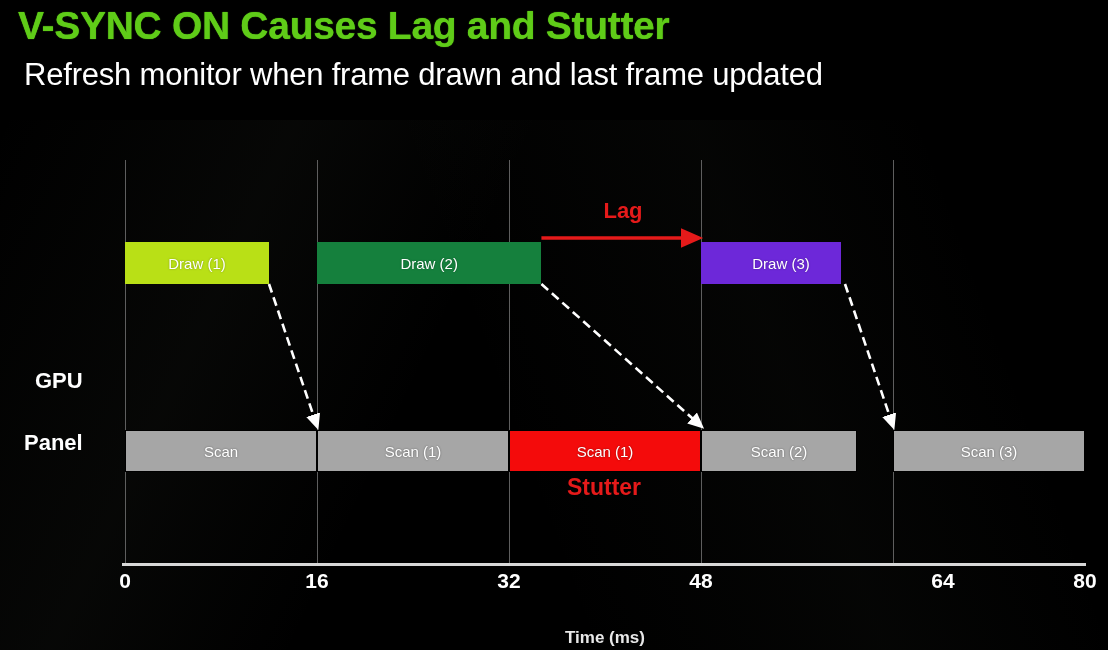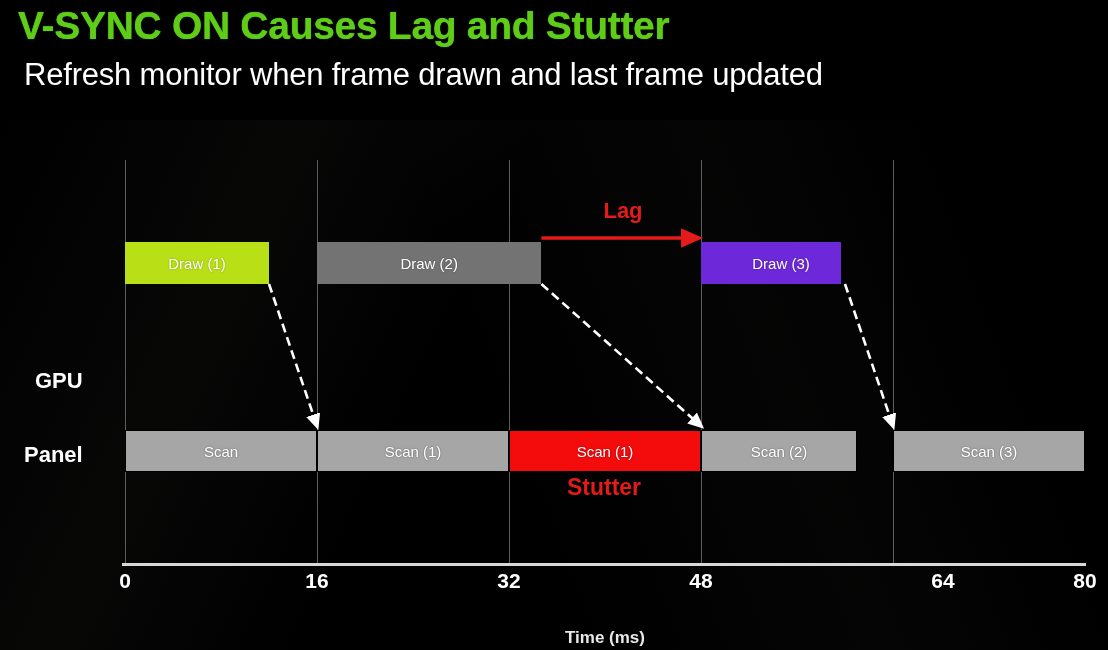--- a/index.html
+++ b/index.html
@@ -76,21 +76,21 @@
     white-space: nowrap;
   }
 
   .row-label {
     position: absolute;
     font-size: 22px; font-weight: bold;
     color: #ffffff;
     white-space: nowrap;
   }
   .row-label.gpu   { left: 35px; top: 248px; }
-  .row-label.panel { left: 24px; top: 322px; }
+  .row-label.panel { left: 24px; top: 310px; }
 
   
   .bar {
     position: absolute;
     display: flex; align-items: center; justify-content: center;
     font-size: 15px;
     white-space: nowrap;
     overflow: hidden;
   }
   .bar.gpu {
@@ -168,21 +168,21 @@
         <div class="gridline" style="left: 509px; top: 40px; height: 404px;"></div>
         <div class="gridline" style="left: 701px; top: 40px; height: 404px;"></div>
         <div class="gridline" style="left: 893px; top: 40px; height: 404px;"></div>
       </div>
 
     <div class="row-label gpu">GPU</div>
     <div class="row-label panel">Panel</div>
 
     <div id="gpu-bars">
         <div class="bar gpu" style="left: 125px; width: 144px; background: rgb(185, 224, 22);">Draw (1)</div>
-        <div class="bar gpu" style="left: 317px; width: 224.4px; background: #737373;">Draw (2)</div>
+        <div class="bar gpu" style="left: 317px; width: 224.4px; background: #15803d;">Draw (2)</div>
         <div class="bar gpu" style="left: 701px; width: 140px; background: #6d28d9; padding-left: 20px;">Draw (3)</div>
       </div>
     <div id="panel-bars">
         <div class="bar panel gray" style="left: 125px; width: 192px;">Scan</div>
         <div class="bar panel gray" style="left: 317px; width: 192px;">Scan (1)</div>
         <div class="bar panel red" style="left: 509px; width: 192px;">Scan (1)</div>
         <div class="bar panel gray" style="left: 701px; width: 156px;">Scan (2)</div>
         <div class="bar panel gray" style="left: 893px; width: 192px;">Scan (3)</div>
       </div>
 

